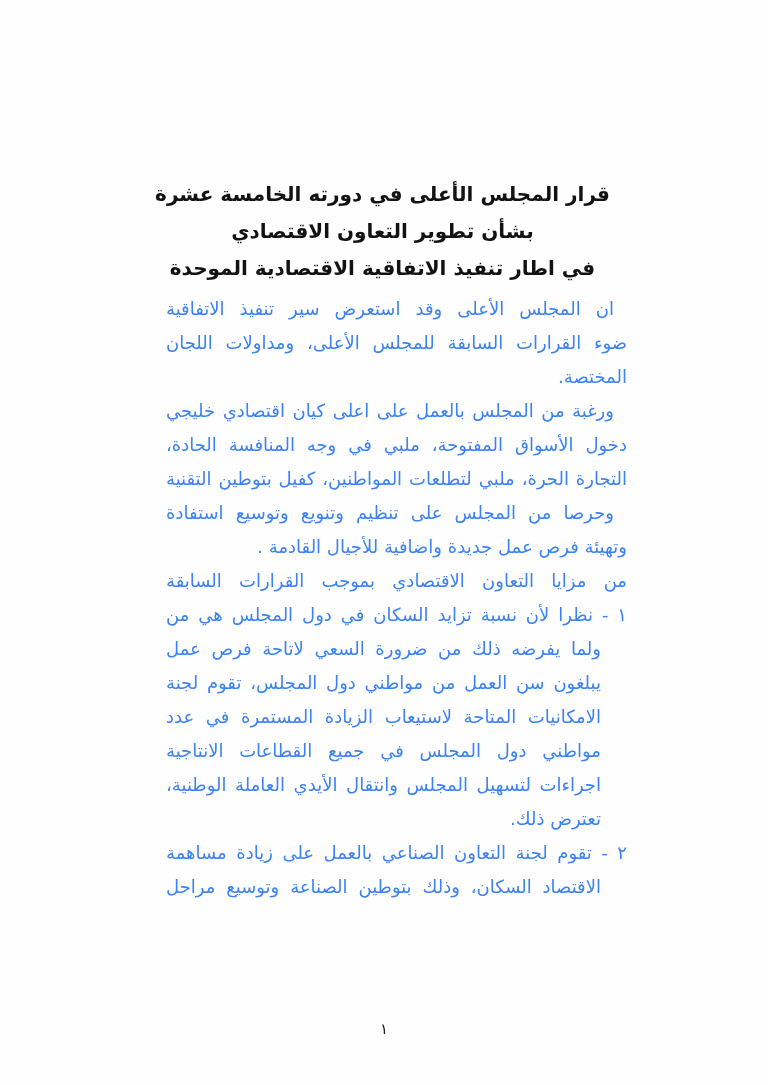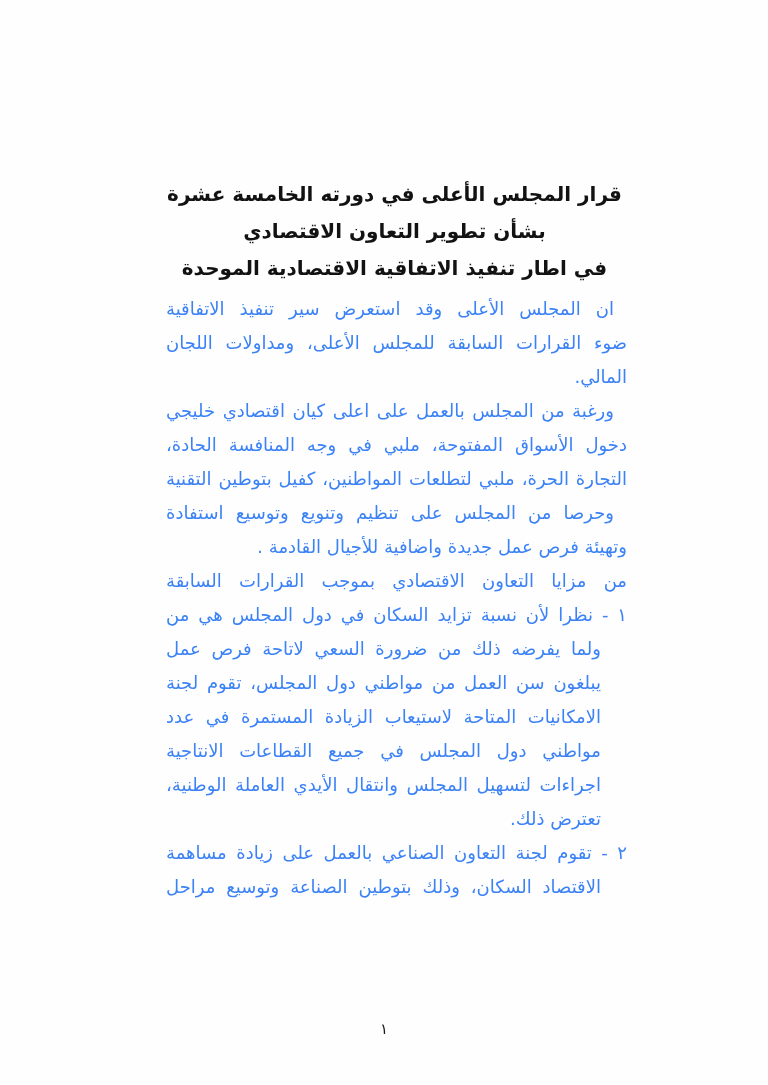--- a/index.html
+++ b/index.html
@@ -13,21 +13,21 @@
     height: 1085px;
     margin: 0 auto;
     background: #fefefe;
     font-family: "DejaVu Sans", sans-serif;
     direction: rtl;
     overflow: hidden;
   }
   .doc-title {
     position: absolute;
     top: 176px;
-    right: 143px;
+    right: 155px;
     width: 461px;
     text-align: center;
     font-weight: bold;
     font-size: 20px;
     line-height: 37px;
     color: #121212;
     letter-spacing: 0.5px;
   }
   .doc-body {
     position: absolute;
@@ -67,21 +67,21 @@
 
   <header class="doc-title">
     <div>قرار المجلس الأعلى في دورته الخامسة عشرة</div>
     <div>بشأن تطوير التعاون الاقتصادي</div>
     <div>في اطار تنفيذ الاتفاقية الاقتصادية الموحدة</div>
   </header>
 
   <main class="doc-body">
     <div class="line para-first">ان المجلس الأعلى وقد استعرض سير تنفيذ الاتفاقية الاقتصادية الموحدة، في</div>
     <div class="line">ضوء القرارات السابقة للمجلس الأعلى، ومداولات اللجان الوزارية</div>
-    <div class="line line-end">المالي.</div>
+    <div class="line line-end">المختصة.</div>
     <div class="line para-first">ورغبة من المجلس بالعمل على اعلى كيان اقتصادي خليجي قوي، قادر على</div>
     <div class="line">دخول الأسواق المفتوحة، ملبي في وجه المنافسة الحادة، مستفيد من تيار</div>
     <div class="line">التجارة الحرة، ملبي لتطلعات المواطنين، كفيل بتوطين التقنية في ربوع دول المجلس،</div>
     <div class="line para-first">وحرصا من المجلس على تنظيم وتنويع وتوسيع استفادة مواطني دول المجلس</div>
     <div class="line line-end">وتهيئة فرص عمل جديدة واضافية للأجيال القادمة .</div>
     <div class="line">من مزايا التعاون الاقتصادي بموجب القرارات السابقة للمجلس، يقرر مايلي:</div>
     <div class="line">١ - نظرا لأن نسبة تزايد السكان في دول المجلس هي من اعلى النسب في العالم،</div>
     <div class="line item-cont">ولما يفرضه ذلك من ضرورة السعي لاتاحة فرص عمل جديدة ومتزايدة لمن</div>
     <div class="line item-cont">يبلغون سن العمل من مواطني دول المجلس، تقوم لجنة التعاون المالي</div>
     <div class="line item-cont">الامكانيات المتاحة لاستيعاب الزيادة المستمرة في عدد طالبي العمل من</div>

